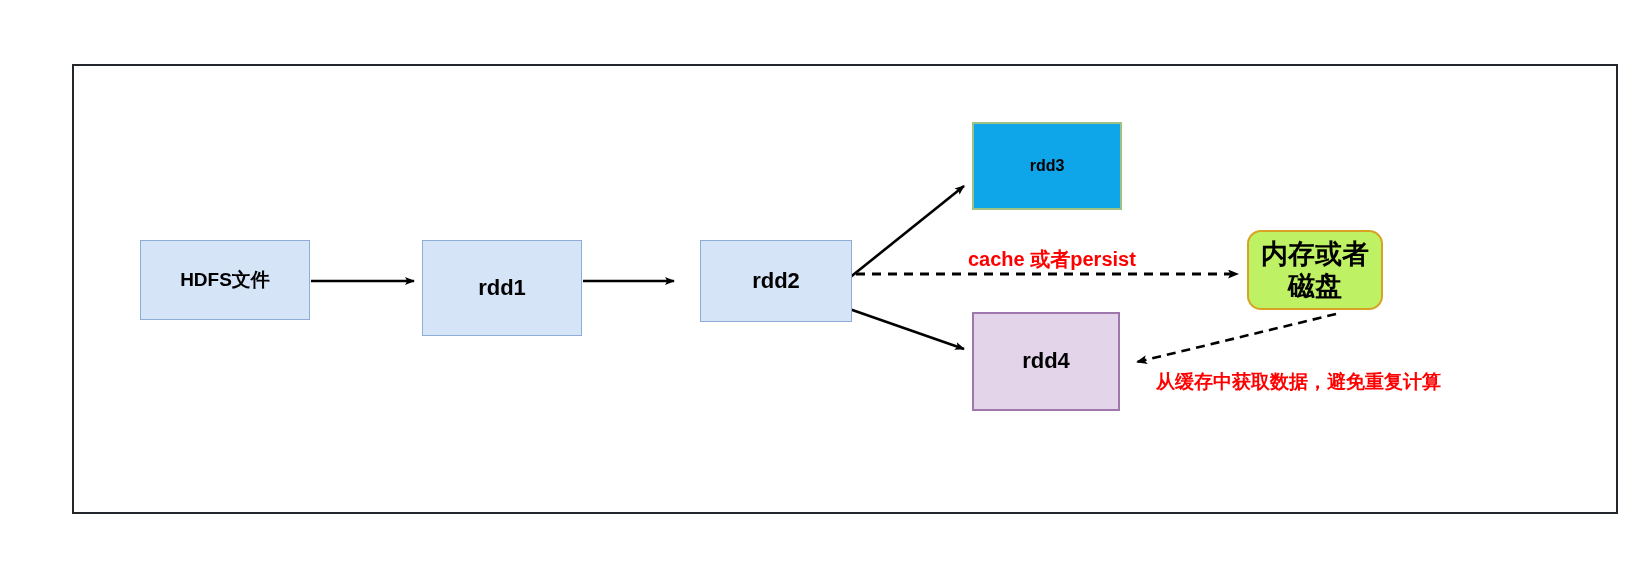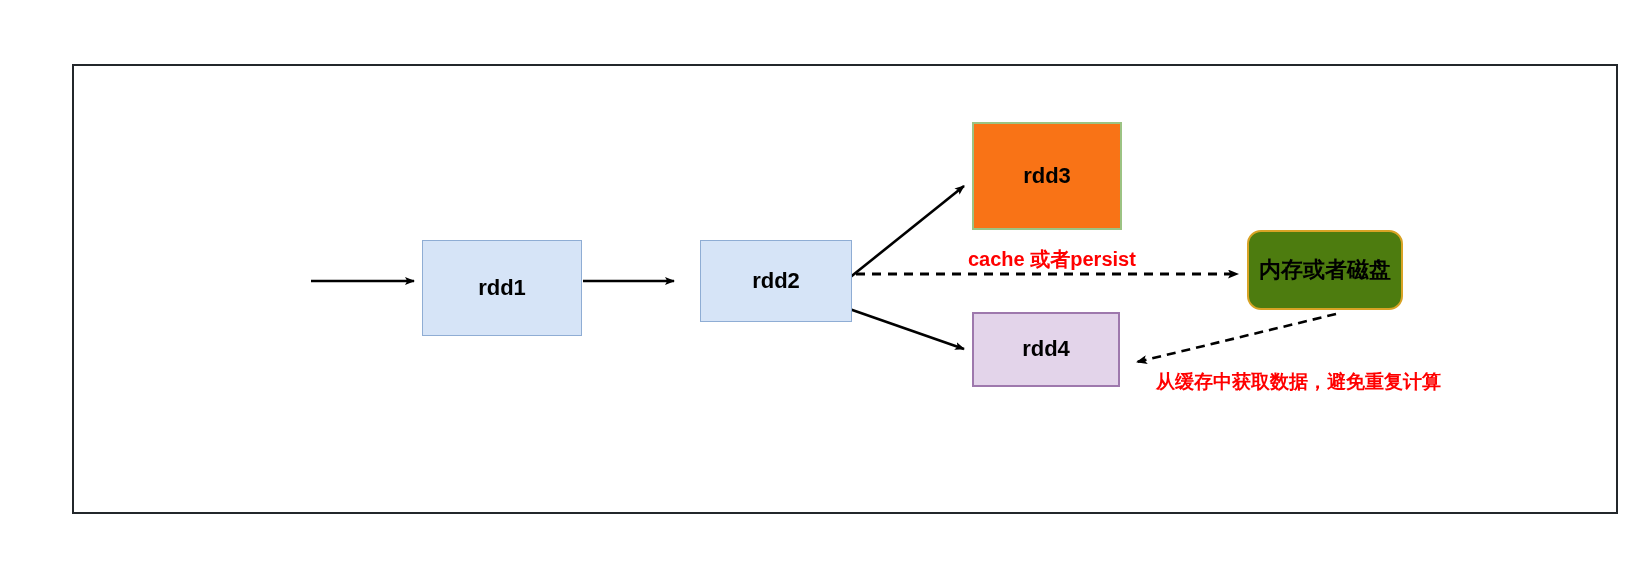--- a/index.html
+++ b/index.html
@@ -62,44 +62,44 @@
     width: 152px;
     height: 82px;
     background: #d6e4f7;
     border: 1px solid #8fadd4;
     font-size: 22px;
   }
   .node-rdd3 {
     left: 972px;
     top: 122px;
     width: 150px;
-    height: 108px;
-    background: #f97316;
+    height: 88px;
+    background: #0ea5e9;
     border: 2px solid #9cc383;
-    font-size: 22px;
+    font-size: 16px;
   }
   .node-rdd4 {
     left: 972px;
     top: 312px;
     width: 148px;
-    height: 75px;
+    height: 99px;
     background: #e3d4ea;
     border: 2px solid #9e78ad;
     font-size: 22px;
     text-align: center;
   }
   .node-storage {
     left: 1247px;
     top: 230px;
-    width: 156px;
+    width: 136px;
     height: 80px;
-    background: #4d7c0f;
+    background: #bef264;
     border: 2px solid #d8a325;
     border-radius: 14px;
-    font-size: 22px;
+    font-size: 27px;
   }
   .edge-label {
     position: absolute;
     color: #ff0000;
     font-weight: bold;
     white-space: nowrap;
   }
   .label-cache {
     left: 968px;
     top: 246px;
@@ -154,20 +154,23 @@
 
     <g>
       <line x1="840" y1="274" x2="1238" y2="274" stroke="#000000" stroke-width="2.8" stroke-dasharray="9,7" marker-end="url(#arrowDash)"></line>
     </g>
 
     <g>
       <line x1="1336" y1="314" x2="1137" y2="362" stroke="#000000" stroke-width="2.6" stroke-dasharray="9,6" marker-end="url(#arrowDash)"></line>
     </g>
   </svg>
 
+  <div class="node node-hdfs">
+    <span>HDFS文件</span>
+  </div>
 
   <div class="node node-rdd1">
     <span>rdd1</span>
   </div>
 
   <div class="node node-rdd2">
     <span>rdd2</span>
   </div>
 
   <div class="node node-rdd3">

